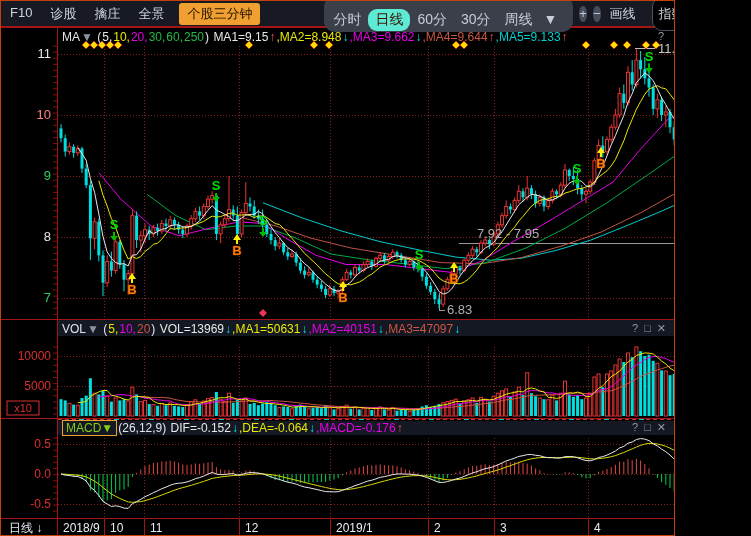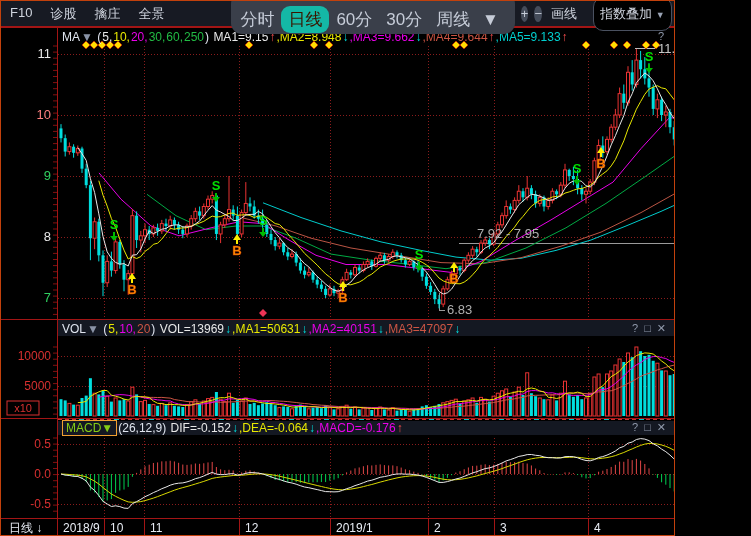--- a/index.html
+++ b/index.html
@@ -3,22 +3,22 @@
 <meta charset="utf-8">
 <style>
   html,body{margin:0;padding:0;background:#000;}
   .window{position:relative;width:675px;height:536px;background:#000;overflow:hidden;
           font-family:"Liberation Sans",sans-serif;border:1px solid #c2410c;box-sizing:border-box;}
   .toolbar{position:absolute;left:0;top:0;width:100%;height:26px;background:#171a23;
            display:flex;align-items:center;z-index:3;border-bottom:1px solid #a31515;box-sizing:border-box;}
   .tb-item{color:#cfd4de;font-size:13px;margin:0 9px;white-space:nowrap;}
   .promo{background:#f0a030;color:#241300;font-size:13px;padding:2px 8px;border-radius:3px;margin:0 6px;white-space:nowrap;}
   .pill{display:flex;align-items:center;background:#3a3f4a;border-radius:11px;margin-left:58px;padding:1px 2px;}
-  .pill span{font-size:17px;color:#c6ccd8;padding:2px 7px;border-radius:9px;white-space:nowrap;margin-top:12px;}
-  .pill .active{background:#14b8a6;color:#3a1600;}
+  .pill span{font-size:14px;color:#c6ccd8;padding:2px 7px;border-radius:9px;white-space:nowrap;margin-top:12px;}
+  .pill .active{background:#5eead4;color:#3a1600;}
   .circle{width:16px;height:16px;border-radius:50%;background:#454c5a;color:#c6ccd8;font-size:13px;
           line-height:15px;text-align:center;margin-left:6px;}
   .rgroup{margin-left:auto;display:flex;align-items:center;}
   .btn{border:1px solid #4a5160;background:#000000;color:#cfd4de;font-size:13px;padding:7px 6px;
        margin-left:7px;border-radius:10px;white-space:nowrap;}
   .caret{font-size:9px;color:#9aa3b5;}
   .hdr{position:absolute;left:61px;font-size:12px;white-space:nowrap;z-index:2;letter-spacing:0;text-align:center;}
   .hdr span{margin-right:1px;}
   .hdr .arrow{font-weight:bold;}
   .macdbox{border:1px solid #f0a030;color:#84cc16;padding:0 3px;margin-right:4px;}
@@ -31,20 +31,21 @@
 
 <div class="window">
 
   <div class="toolbar">
     <span id="menu-left" style="display:flex;">
         <span class="tb-item">F10</span>
         <span class="tb-item">诊股</span>
         <span class="tb-item">擒庄</span>
         <span class="tb-item">全景</span>
       </span>
+    <span class="promo">个股三分钟</span>
     <span class="pill" id="period-pill">
         <span>分时</span>
         <span class="active">日线</span>
         <span>60分</span>
         <span>30分</span>
         <span>周线 <span class="caret">▼</span></span>
       </span>
     <span class="circle">+</span>
     <span class="circle">−</span>
     <span class="rgroup">

